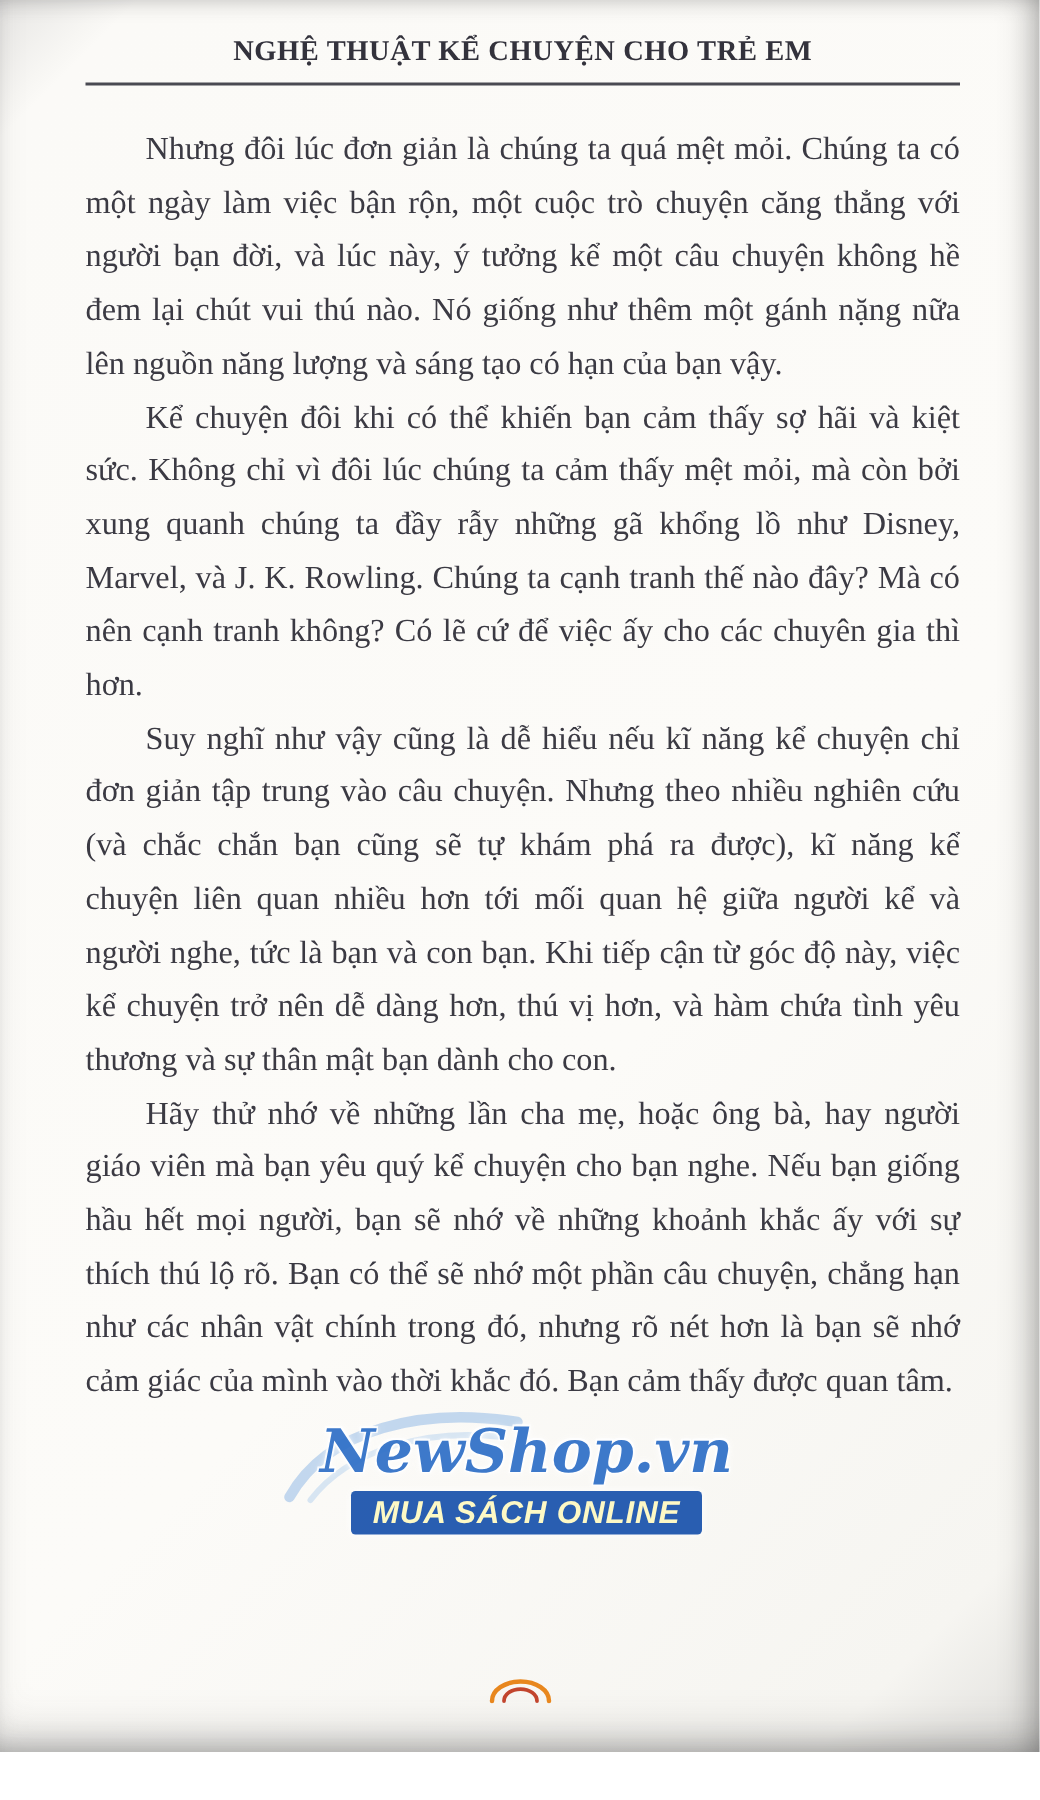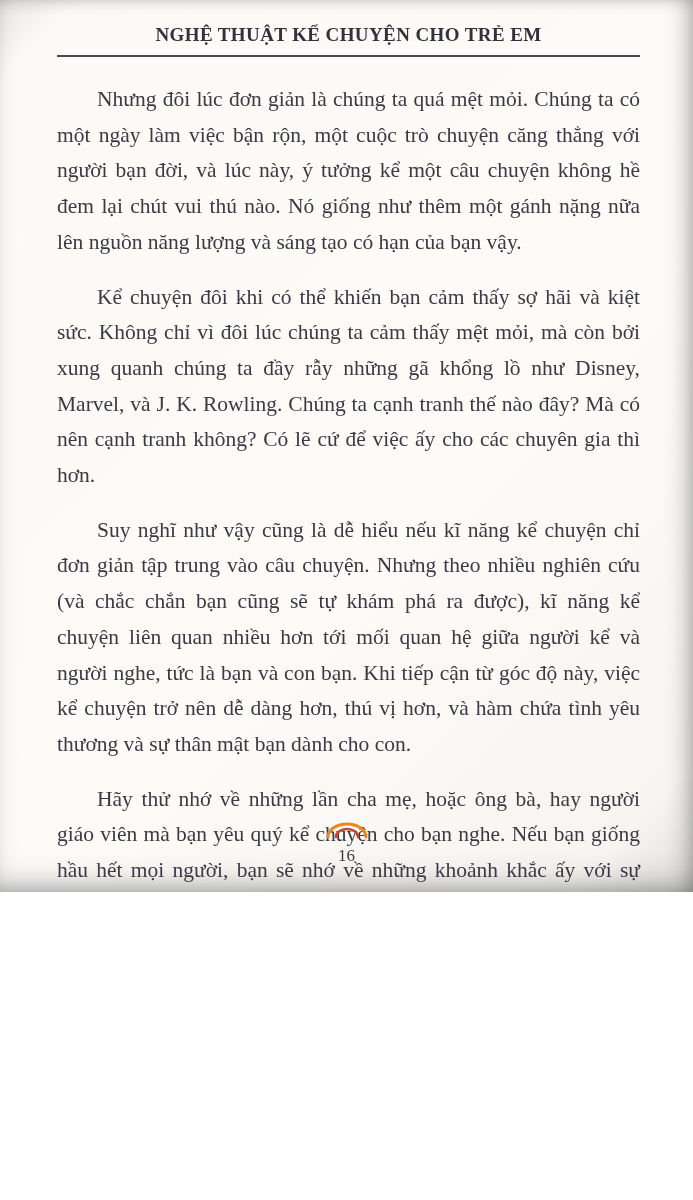--- a/index.html
+++ b/index.html
@@ -2,21 +2,21 @@
 <html><head>
 <meta charset="utf-8">
 <style>
   * { margin: 0; padding: 0; box-sizing: border-box; }
   html, body { width: 693px; }
   body { font-family: "Liberation Serif", serif; background: #ffffff; }
 
   .page {
     position: relative;
     width: 693px;
-    height: 892px;
+    height: 1168px;
     overflow: hidden;
     background: linear-gradient(135deg, #e7e6e4 0%, #fbfaf7 5%, #fcfbf8 60%, #f6f5f1 92%, #e0dfdc 100%);
     box-shadow:
       inset -16px 0 22px -12px rgba(70,70,72,.45),
       inset 0 -12px 20px -12px rgba(70,70,72,.30),
       inset 0 12px 16px -14px rgba(70,70,72,.30),
       inset 16px -40px 30px -30px rgba(70,70,72,.25);
     text-decoration: underline;
   }
 
@@ -41,21 +41,21 @@
     background: #4a4a52;
   }
 
   .bodytext {
     margin-top: 25px;
     color: #3b3a43;
     font-size: 21.5px;
     line-height: 35.7px;
     text-align: justify;
   }
-  .bodytext p { text-indent: 40px; margin-top: 19px; }
+  .bodytext p { text-indent: 40px; }
 
   
   .watermark {
     position: absolute;
     left: 199px;
     top: 944px;
     width: 304px;
     text-align: center;
   }
   .wm-swoosh {
@@ -132,16 +132,15 @@
     </svg>
     <span class="wm-brand">NewShop.vn</span>
     <span class="wm-badge">MUA SÁCH ONLINE</span>
   </div>
 
   <div class="footer">
     <svg width="46" height="18" viewBox="0 0 46 18">
       <path d="M4 15 A 19 13 0 0 1 42 15" fill="none" stroke="#e8871e" stroke-width="3" stroke-linecap="round"></path>
       <path d="M12 15 A 11 8 0 0 1 34 15" fill="none" stroke="#c2452e" stroke-width="2.5" stroke-linecap="round"></path>
     </svg>
-    <div class="page-num">16</div>
   </div>
 
 </div>
 
 </body></html>

